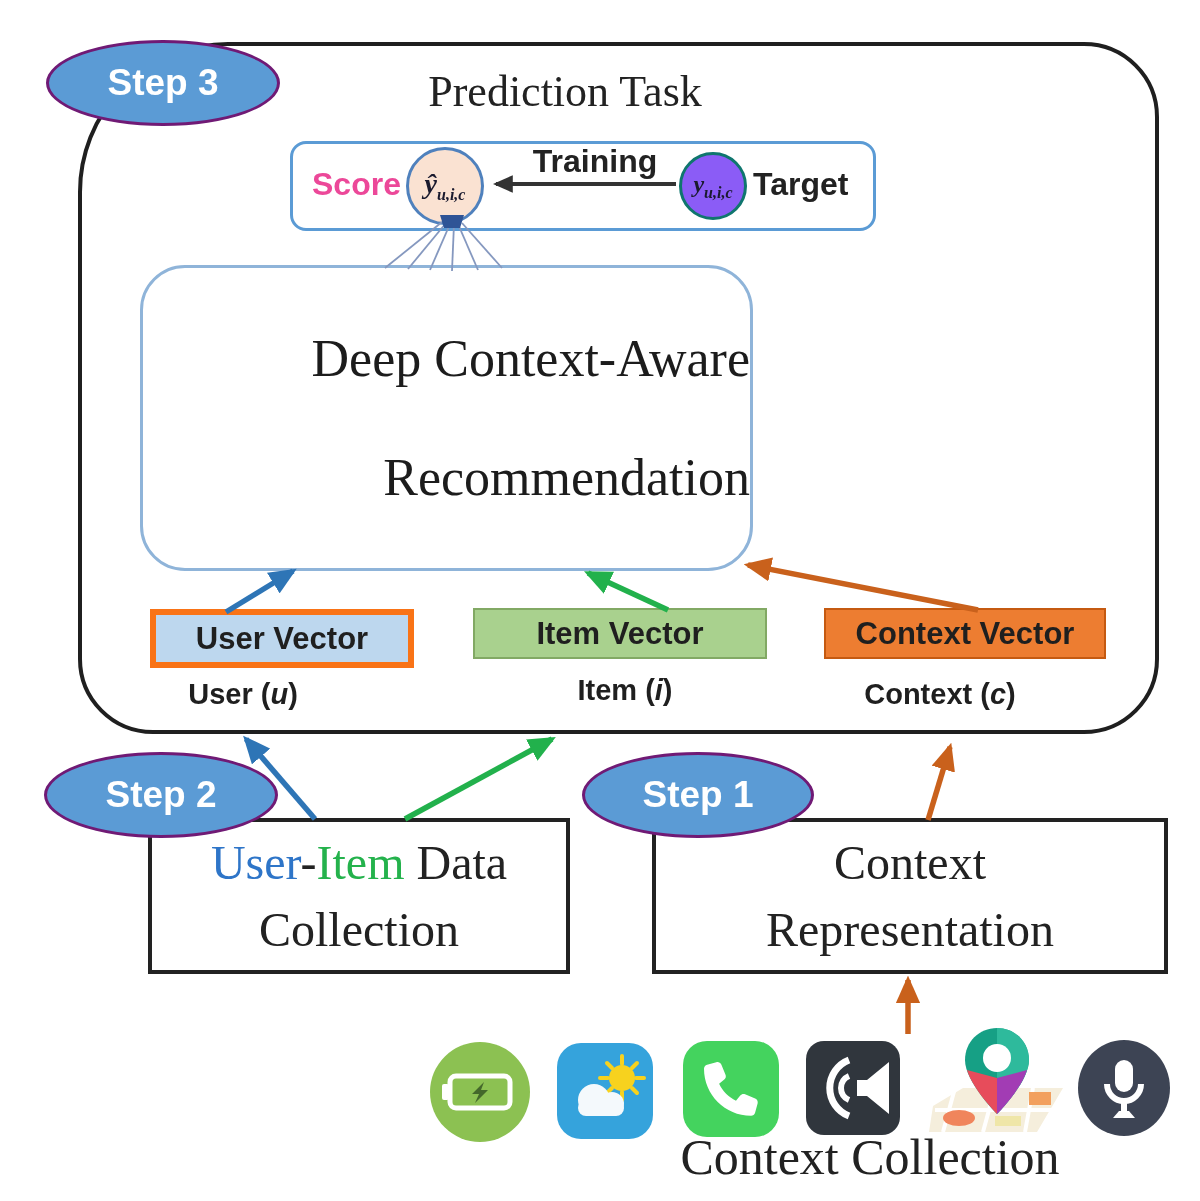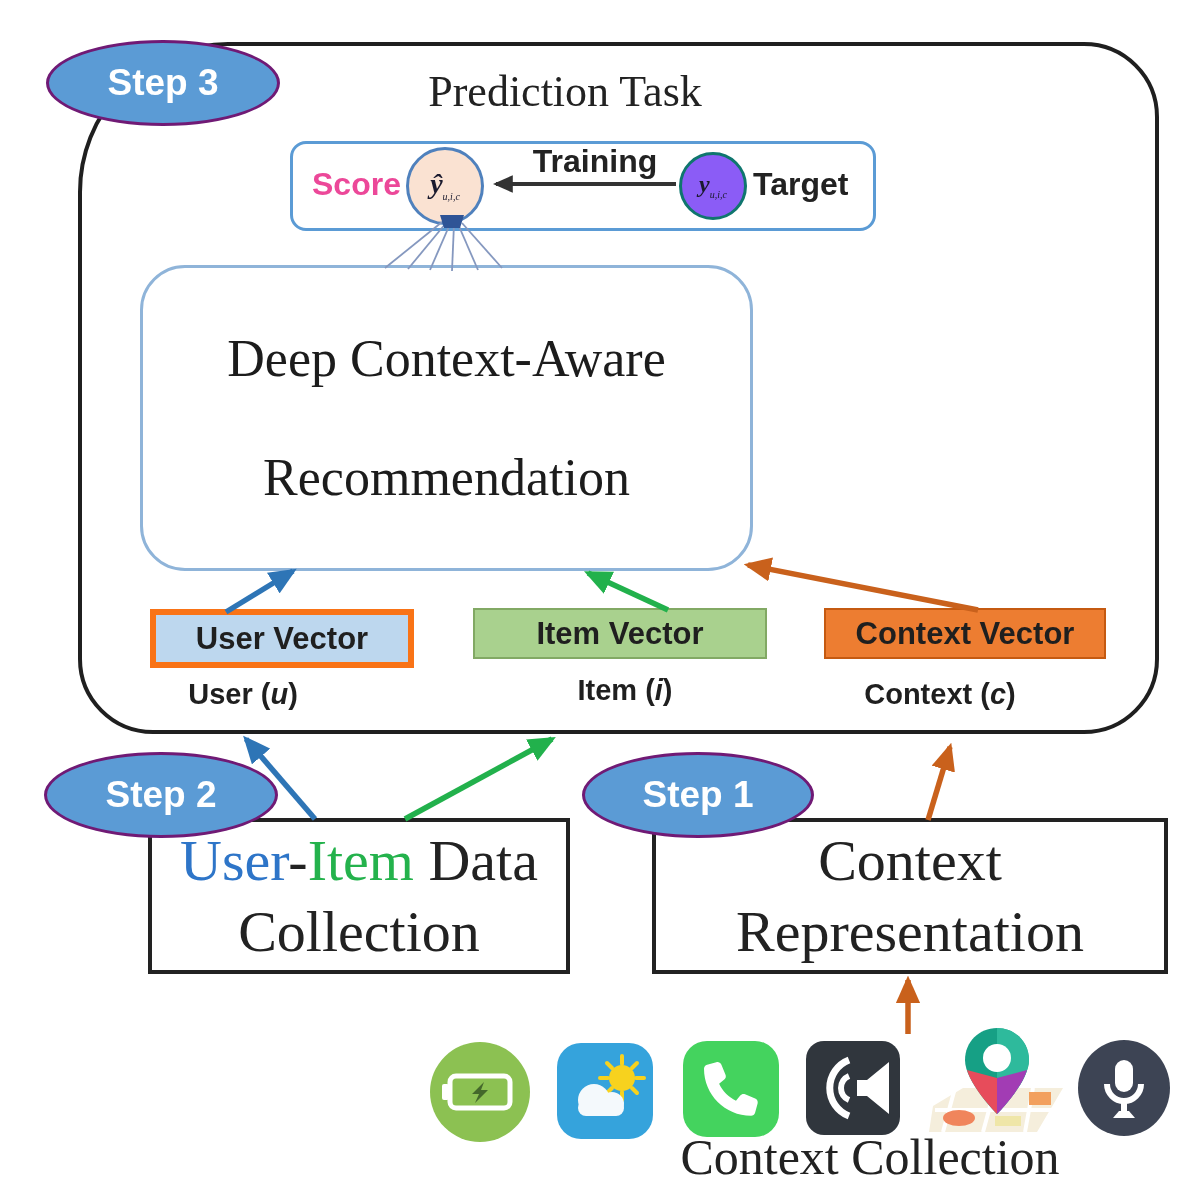--- a/index.html
+++ b/index.html
@@ -23,41 +23,41 @@
     border-radius:16px;background:#fff;z-index:2;}
   #score-label{left:312px;top:166px;font-size:32px;font-weight:bold;color:#ec4899;z-index:3;}
   #score-node{left:406px;top:147px;width:72px;height:72px;border-radius:50%;
     background:#FAE2D2;border:3px solid #4F81BD;display:flex;align-items:center;justify-content:center;z-index:3;}
   #training-label{left:500px;top:143px;width:190px;text-align:center;font-size:32px;font-weight:bold;color:#222;z-index:3;}
   #target-node{left:679px;top:152px;width:62px;height:62px;border-radius:50%;
     background:#8b5cf6;border:3px solid #0f766e;display:flex;align-items:center;justify-content:center;z-index:3;}
   #target-label{left:753px;top:166px;font-size:32px;font-weight:bold;color:#222;z-index:3;}
   .formula{font-family:"Liberation Serif",serif;font-style:italic;font-weight:bold;color:#1a1a2e;
     font-size:28px;line-height:1;}
-  .formula sub{font-size:10px;font-weight:normal;}
+  .formula sub{font-size:16px;font-weight:bold;}
   
   #model-box{left:140px;top:265px;width:607px;height:300px;border:3px solid #8FB4D9;border-radius:45px;
-    background:#fff;z-index:2;display:flex;flex-direction:column;justify-content:space-evenly;align-items:center;}
+    background:#fff;z-index:2;display:flex;flex-direction:column;justify-content:space-evenly;align-items:flex-end;}
   #model-box .mline{font-size:52px;color:#1c1c1c;}
   
   .vecbox{height:47px;display:flex;align-items:center;justify-content:center;
     font-size:31px;font-weight:bold;color:#1f1f1f;z-index:3;}
   #user-vector{left:150px;top:609px;width:252px;background:#BDD7EE;border:6px solid #f97316;}
   #item-vector{left:473px;top:608px;width:290px;background:#A9D18E;border:2px solid #82A964;}
   #context-vector{left:824px;top:608px;width:278px;background:#ED7D31;border:2px solid #C55A11;}
   .iolabel{font-size:29px;font-weight:bold;color:#1f1f1f;z-index:3;text-align:center;}
   #user-io{left:143px;top:678px;width:200px;}
   #item-io{left:525px;top:674px;width:200px;}
   #context-io{left:830px;top:678px;width:220px;}
   
   .bigbox{border:4px solid #222;background:#fff;z-index:2;display:flex;flex-direction:column;
     justify-content:space-evenly;align-items:center;}
   #useritem-box{left:148px;top:818px;width:414px;height:148px;}
   #contextrep-box{left:652px;top:818px;width:508px;height:148px;}
-  .bigbox .bline{font-size:58px;color:#222;white-space:pre-wrap;}
+  .bigbox .bline{font-size:48px;color:#222;white-space:pre-wrap;}
   .word-user{color:#2E75C8;}
   .word-item{color:#24B24C;}
   #context-collection-label{left:620px;top:1128px;width:500px;text-align:center;font-size:50px;color:#222;z-index:2;}
   
   .icon-shell{z-index:2;}
   #arrow-layer{left:0;top:0;width:1200px;height:1201px;z-index:5;pointer-events:none;}
 </style>
 </head>
 <body>
 

